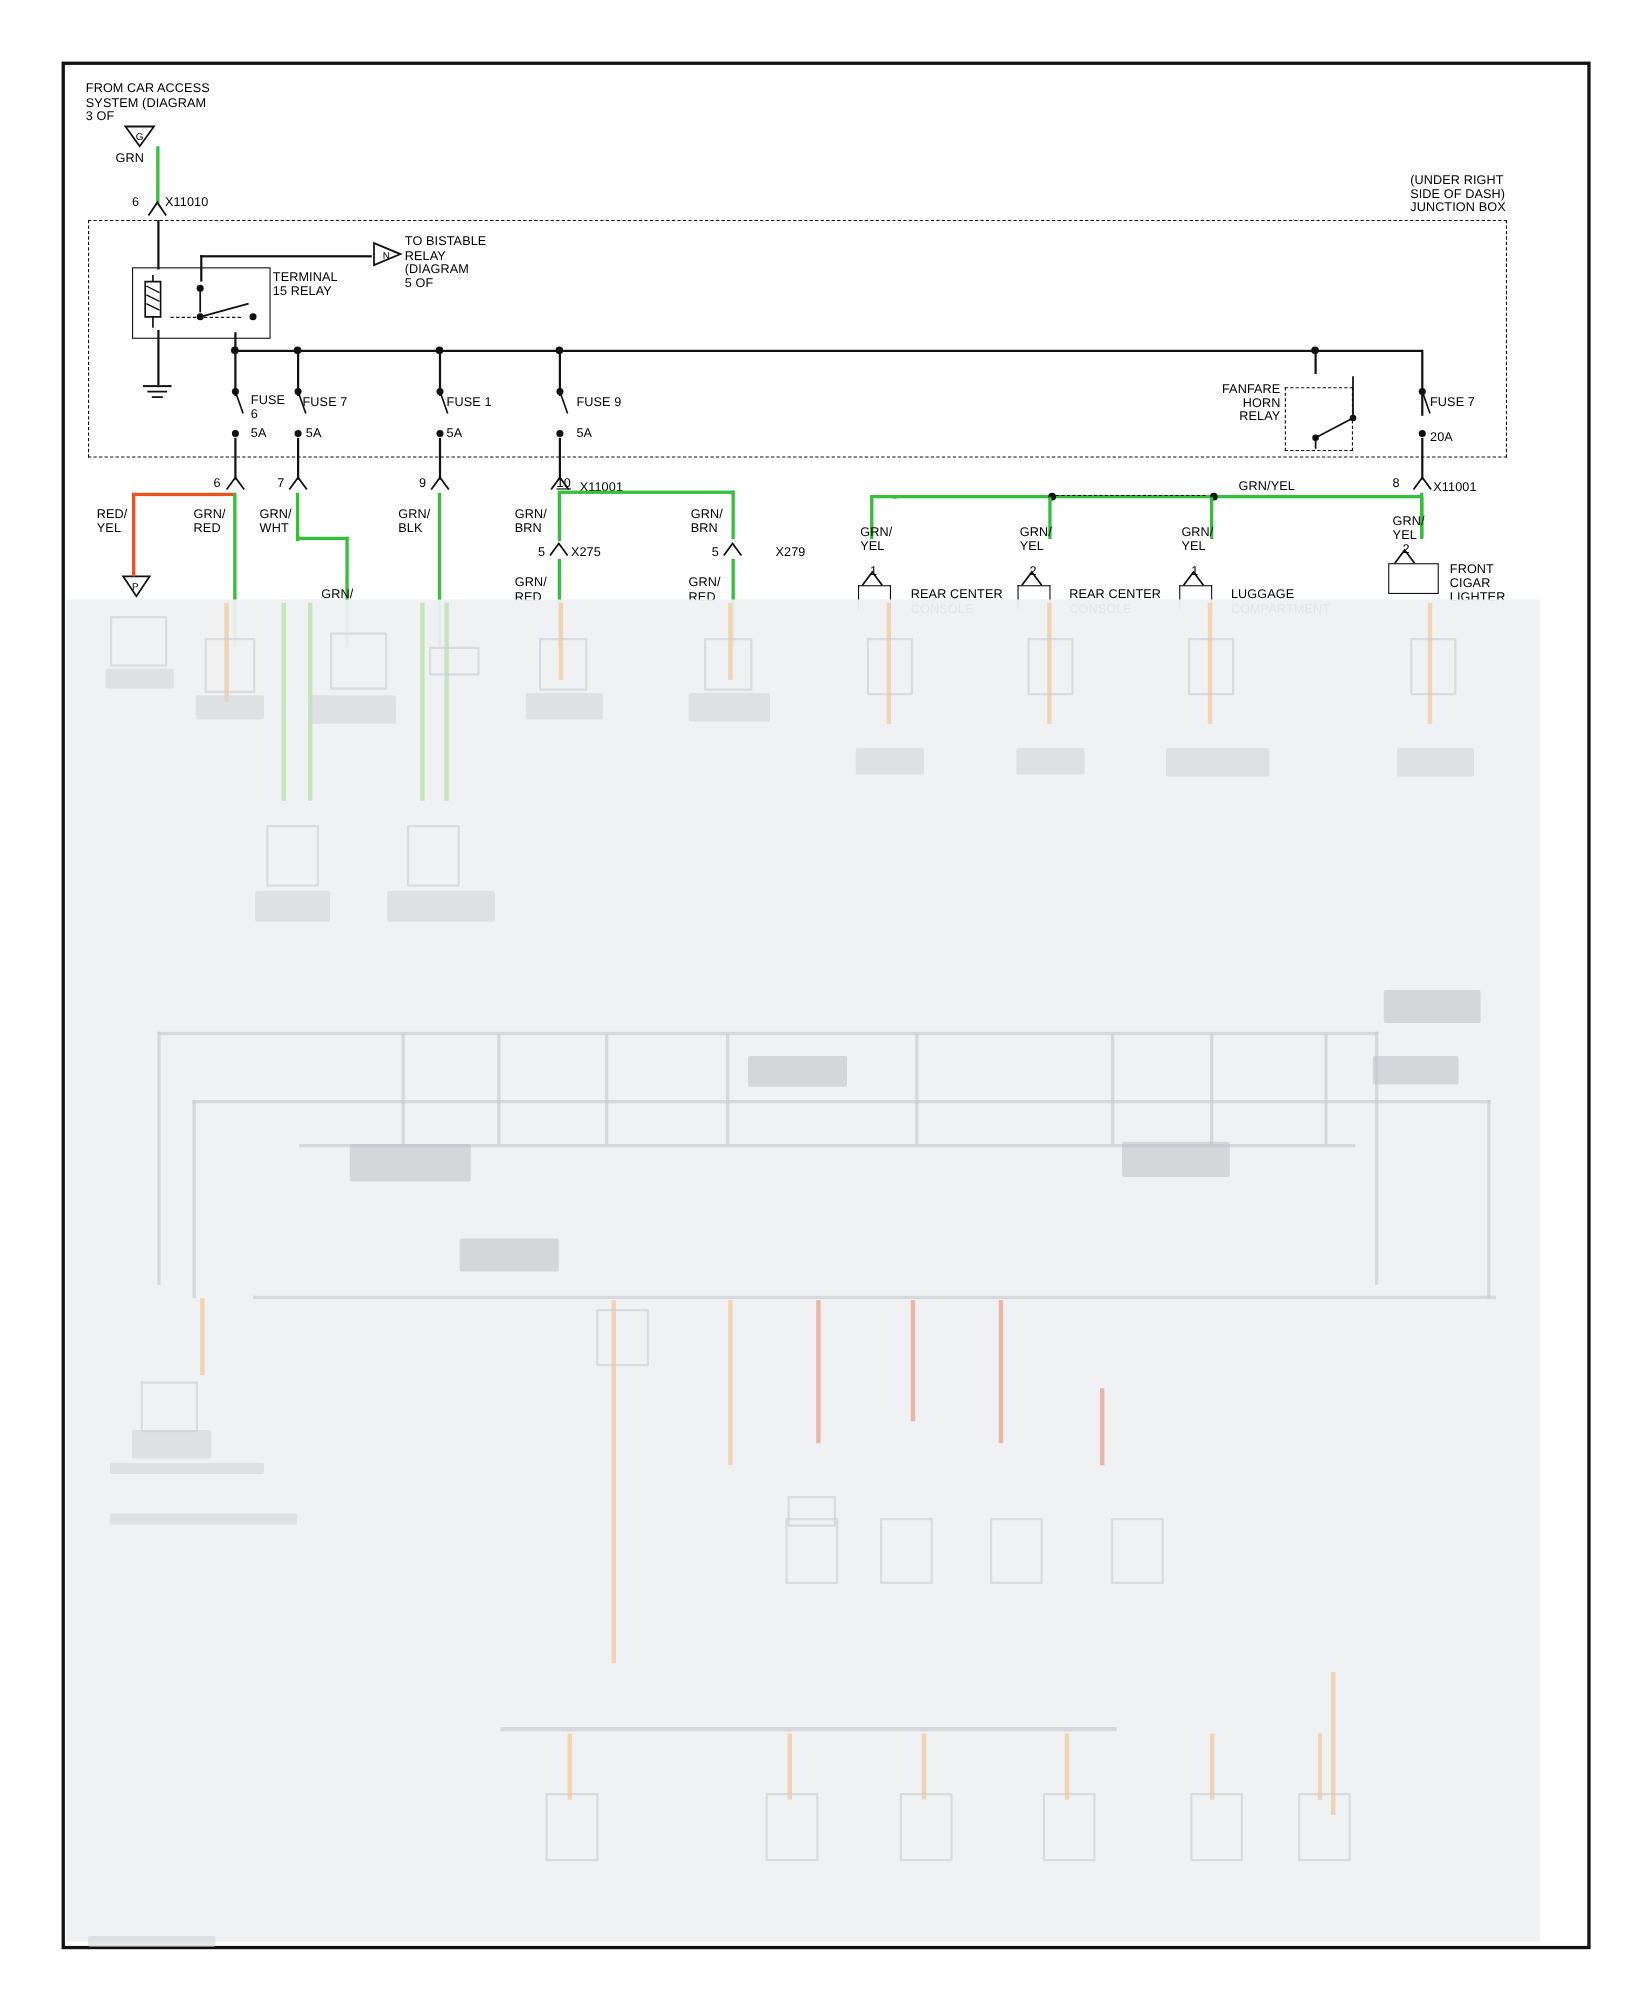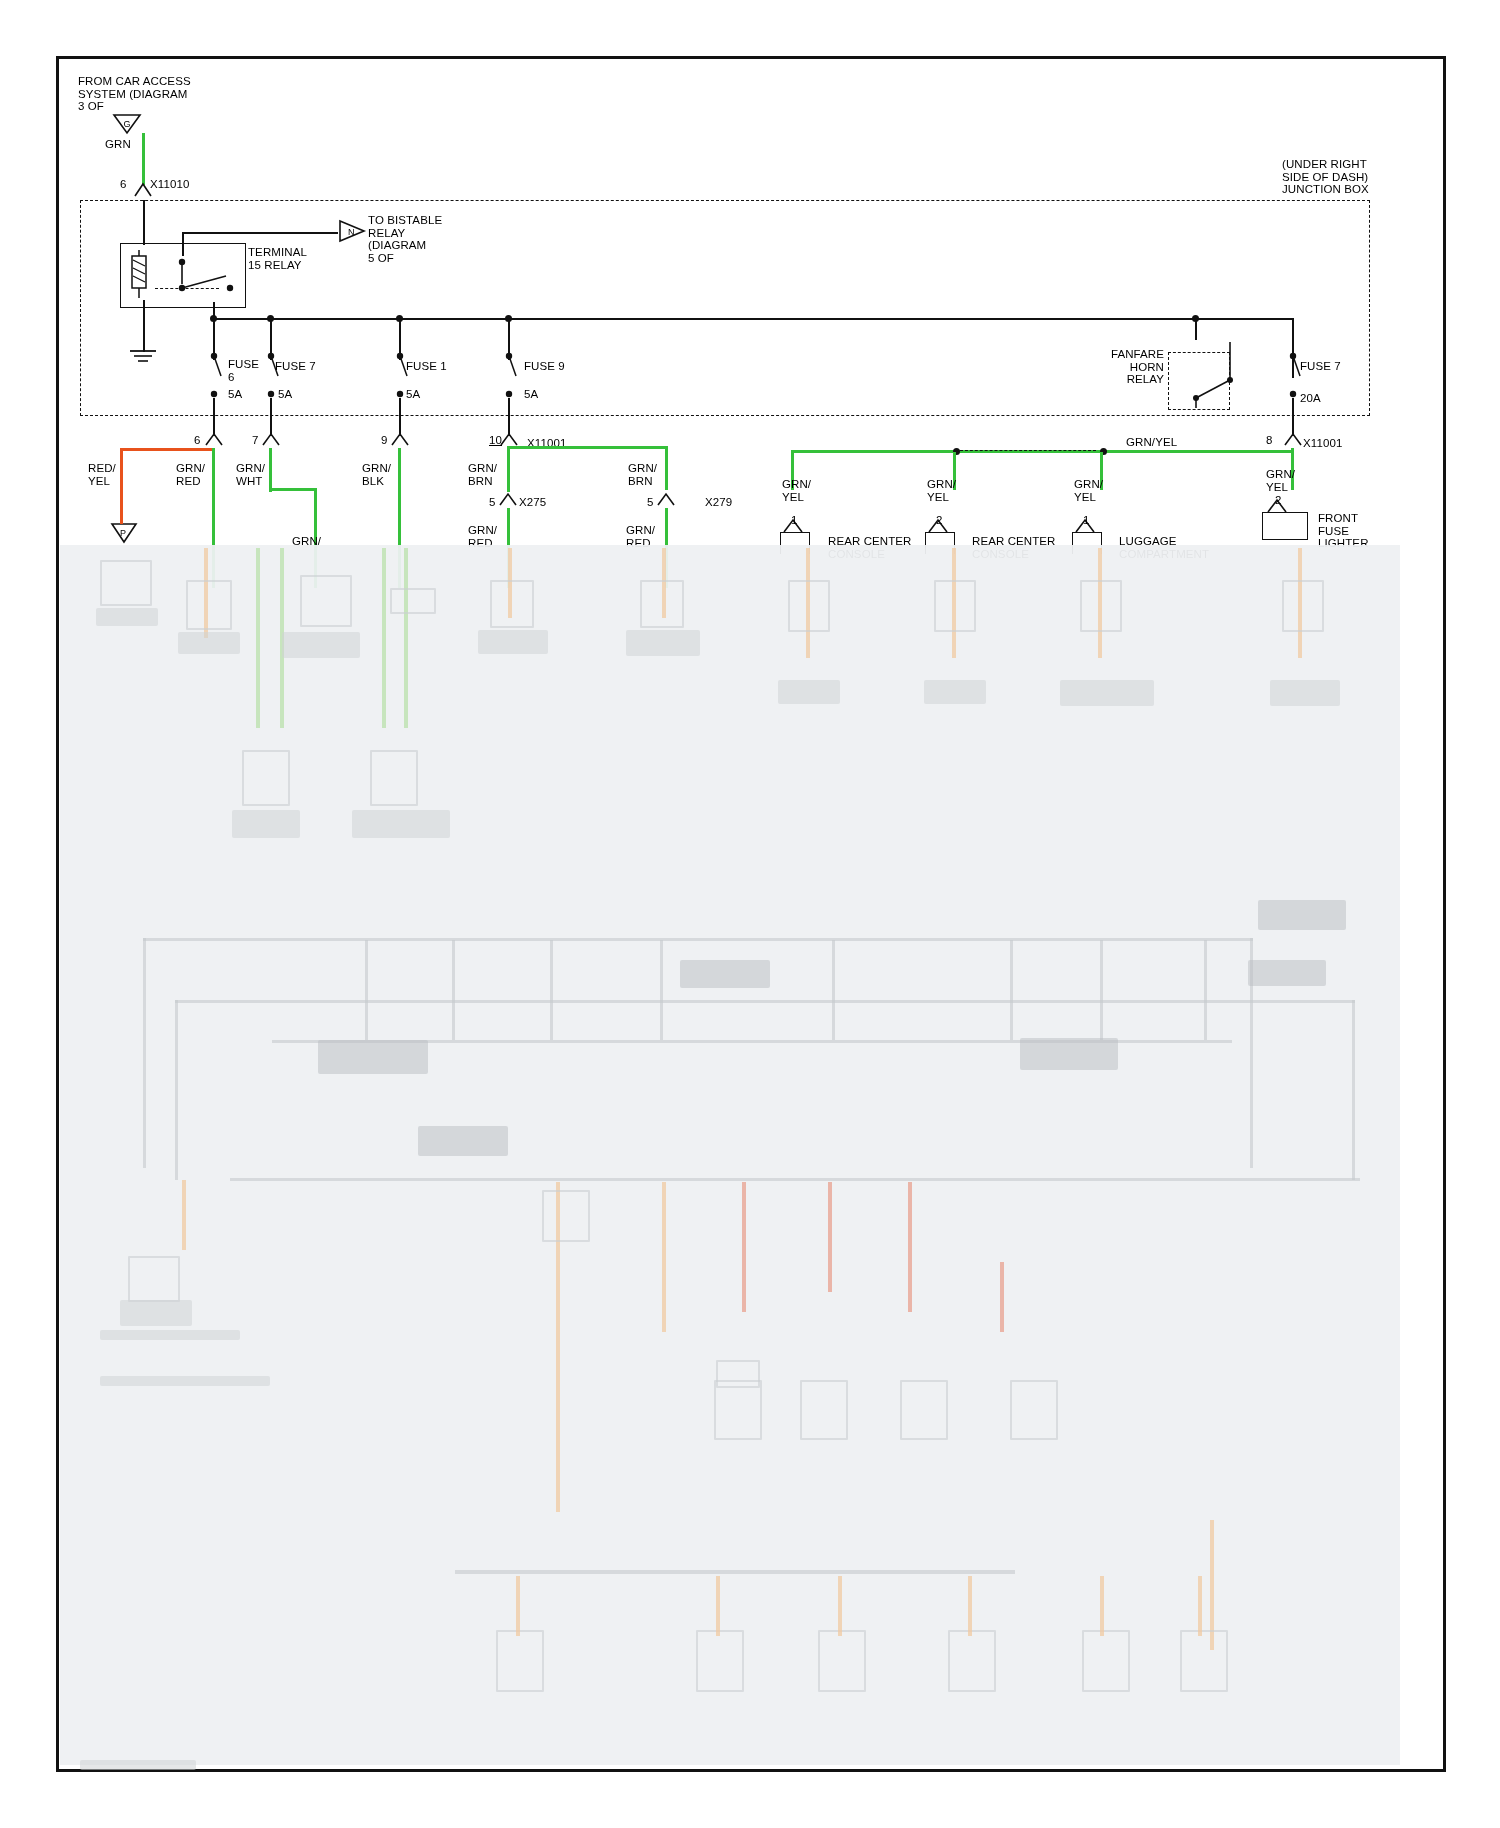--- a/index.html
+++ b/index.html
@@ -186,21 +186,21 @@
   <svg style="left:499px;top:432px;width:20px;height:16px;">
       <polyline points="2,13 10,2 18,13" fill="none" stroke="#111" stroke-width="1.6"></polyline>
     </svg>
   <svg style="left:1283px;top:432px;width:20px;height:16px;">
       <polyline points="2,13 10,2 18,13" fill="none" stroke="#111" stroke-width="1.6"></polyline>
     </svg>
 
   <div class="lbl" style="left:194px;top:434px;">6</div>
   <div class="lbl" style="left:252px;top:434px;">7</div>
   <div class="lbl" style="left:381px;top:434px;">9</div>
-  <div class="lbl" style="left:489px;top:434px;text-decoration:underline;">10</div>
+  <div class="lbl" style="left:506px;top:434px;text-decoration:underline;">10</div>
   <div class="lbl" style="left:1266px;top:434px;">8</div>
 
   <div class="wire v red" style="left:120px;top:448px;width:2.6px;height:42px;"></div>
   <div class="wire h red" style="left:120px;top:448px;width:94px;height:2.6px;"></div>
   <div class="lbl" style="left:88px;top:462px;">RED/
 YEL</div>
   <svg style="left:108px;top:522px;width:30px;height:22px;">
     <polygon points="4,2 28,2 16,20" fill="#ffffff" stroke="#111" stroke-width="1.6"></polygon>
     <text x="15" y="14" font-size="9" text-anchor="middle" font-family="Liberation Sans, sans-serif">P</text>
   </svg>
@@ -293,21 +293,21 @@
 COMPARTMENT</div>
 
   <div class="lbl" style="left:1266px;top:468px;">GRN/
 YEL</div>
   <svg style="left:1266px;top:498px;width:22px;height:18px;">
       <polyline points="2,14 11,2 20,14" fill="none" stroke="#111" stroke-width="1.6"></polyline>
     </svg>
   <div class="lbl" style="left:1275px;top:494px;">2</div>
   <div class="box" style="left:1262px;top:512px;width:46px;height:28px;"></div>
   <div class="lbl" style="left:1318px;top:512px;">FRONT
-FUSE
+CIGAR
 LIGHTER</div>
 
   <div class="sheet"></div>
 
   <div class="gwire g" style="left:256px;top:548px;height:180px;"></div>
   <div class="gwire g" style="left:280px;top:548px;height:180px;"></div>
   <div class="gwire g" style="left:382px;top:548px;height:180px;"></div>
   <div class="gwire g" style="left:404px;top:548px;height:180px;"></div>
   <div class="gwire" style="left:204px;top:548px;height:90px;"></div>
   <div class="gwire" style="left:508px;top:548px;height:70px;"></div>

